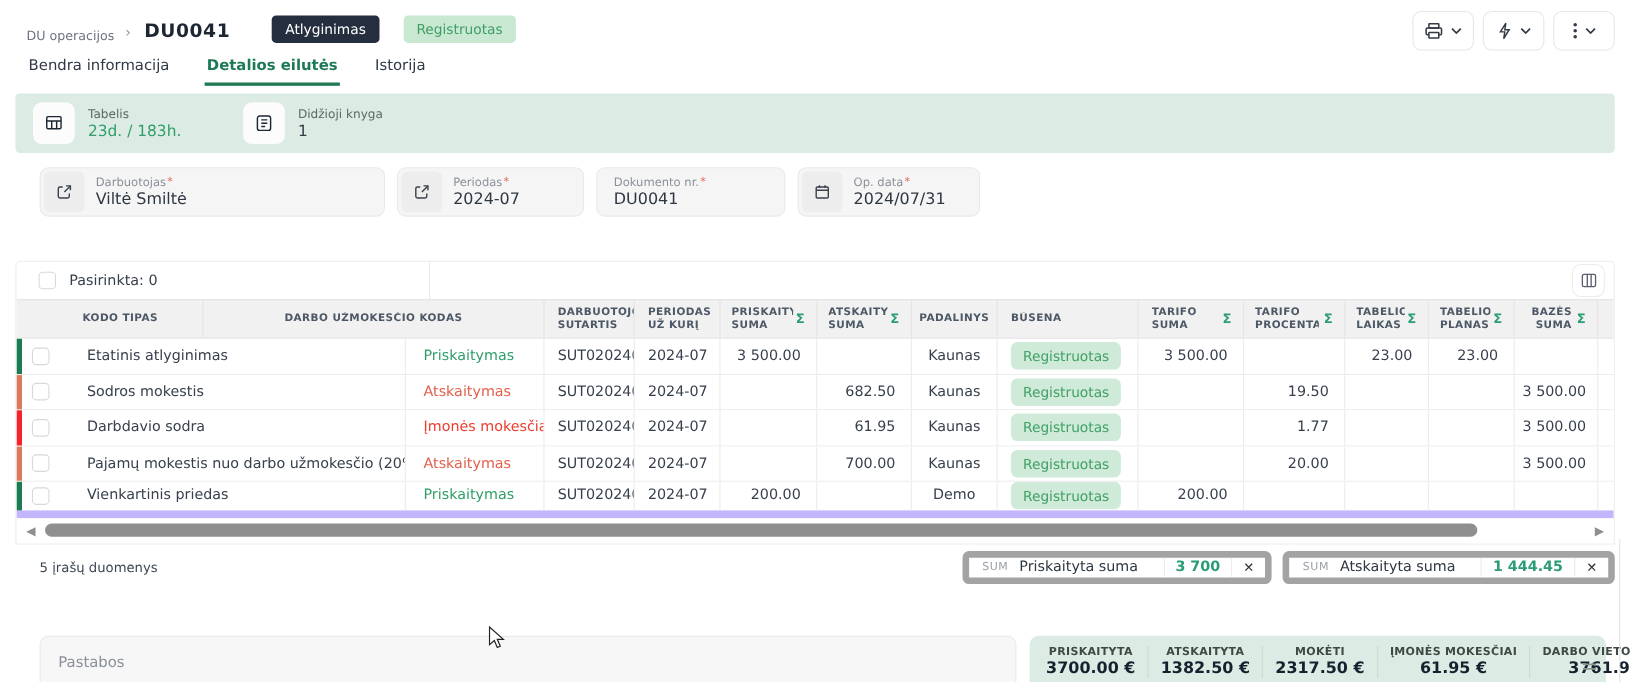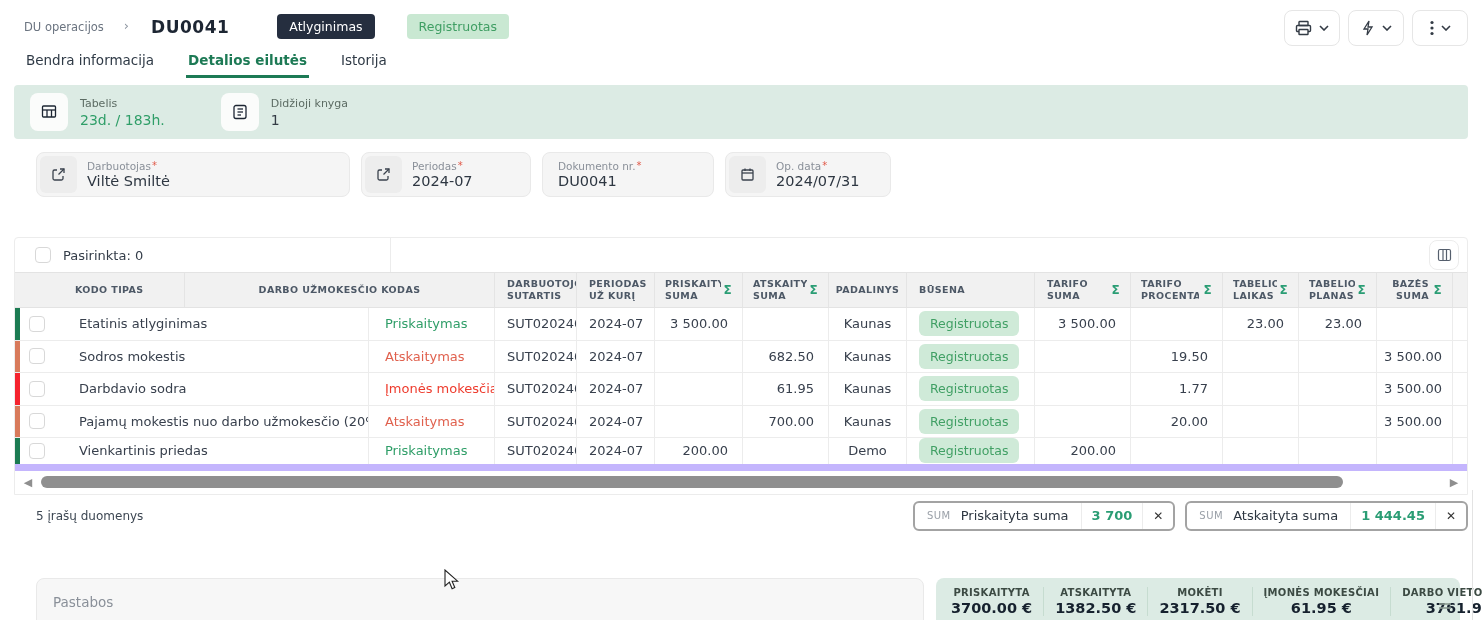--- a/index.html
+++ b/index.html
@@ -1,21 +1,21 @@
 <!DOCTYPE html>
 <html><head>
 <meta charset="utf-8">
 <style>
   * { margin:0; padding:0; box-sizing:border-box; }
   html,body { width:1482px; height:620px; overflow:hidden; background:#fff;
     font-family:"DejaVu Sans","Liberation Sans",sans-serif; position:relative; }
 
   
   .topbar { display:flex; justify-content:space-between; align-items:flex-start; padding:10px 14px 0 24px; height:46px; }
-  .crumb-group { display:flex; align-items:center; gap:20px; padding-top:4px; }
+  .crumb-group { display:flex; align-items:flex-end; gap:10px; padding-top:4px; }
   .crumb-section { font-size:11.5px; color:#6b7480; }
   .crumb-sep { color:#8d95a0; font-size:13px; transform:translateY(-1px); }
   .doc-title { font-size:17px; font-weight:bold; color:#1d2633; letter-spacing:.5px; margin-left:2px; }
   .badge-dark { background:#252e3f; color:#fff; font-size:12.5px; padding:5px 12px; border-radius:4px; margin-left:28px; }
   .badge-green { background:#c9e8d2; color:#3f9e63; font-size:12.5px; padding:5px 12px; border-radius:4px; margin-left:12px; }
   .toolbar { display:flex; gap:8px; }
   .tb-btn { width:56px; height:36px; border:1px solid #e6e6e6; border-radius:8px; background:#fff;
     display:flex; align-items:center; justify-content:center; gap:7px; cursor:pointer; }
   .tb-btn svg { display:block; }
 
@@ -70,24 +70,24 @@
 
   .hscroll { height:23px; display:flex; align-items:center; background:#fff; padding:0 6px; gap:6px; }
   .scroll-arrow { color:#8f8f8f; font-size:11px; line-height:1; cursor:pointer; width:14px; text-align:center; }
   .scroll-track { flex:1; height:14px; display:flex; align-items:center; }
   .scroll-thumb { height:12px; width:93%; background:#8f8f8f; border-radius:7px; cursor:grab; }
 
   
   .footer-row { display:flex; justify-content:space-between; align-items:center; margin:6px 14px 0; height:30px; }
   .record-count { font-size:12px; color:#3c4652; margin-left:22px; }
   .chips { display:flex; gap:10px; }
-  .chip { display:flex; align-items:center; border:2px solid #a3a3a3; border-radius:6px; background:#fff; height:30px; overflow:hidden; }
+  .chip { display:flex; align-items:center; border:6px solid #a3a3a3; border-radius:6px; background:#fff; height:30px; overflow:hidden; }
   .chip-tag { font-size:10px; color:#9aa0a8; letter-spacing:.5px; padding:0 10px 0 12px; }
   .chip-label { font-size:13px; color:#2e3742; padding-right:12px; }
-  .chip-value { font-size:13px; font-weight:bold; color:#2a9d74; padding:0 10px; border-left:1px solid #ececec; height:100%; display:flex; align-items:center; }
+  .chip-value { font-size:13px; font-weight:bold; color:#2a9d74; padding:0 10px; border-left:1px solid #ececec; height:100%; display:flex; align-items:center;margin-left:11px; }
   .chip-close { font-size:12px; color:#333; padding:0 10px; border-left:1px solid #ececec; height:100%; display:flex; align-items:center; cursor:pointer; }
 
   
   .bottom-row { display:flex; margin:47px 14px 0 36px; align-items:flex-start; }
   .notes { width:888px; height:58px; background:#f7f7f7; border:1px solid #e9e9e9; border-radius:8px; resize:none;
     font-family:inherit; font-size:13.5px; color:#2e3742; padding:15px 16px; outline:none; }
   .notes::placeholder { color:#8a9099; }
   .summary-panel { margin-left:12px; width:524px; background:#dcebe4; border-radius:8px 8px 0 0; position:relative;
     display:flex; align-items:center; padding:7px 26px 12px 4px; height:52px; }
   .sum-item { display:flex; flex-direction:column; align-items:center; justify-content:center; padding:0 11px; border-right:1px solid #c6dcd0; }

